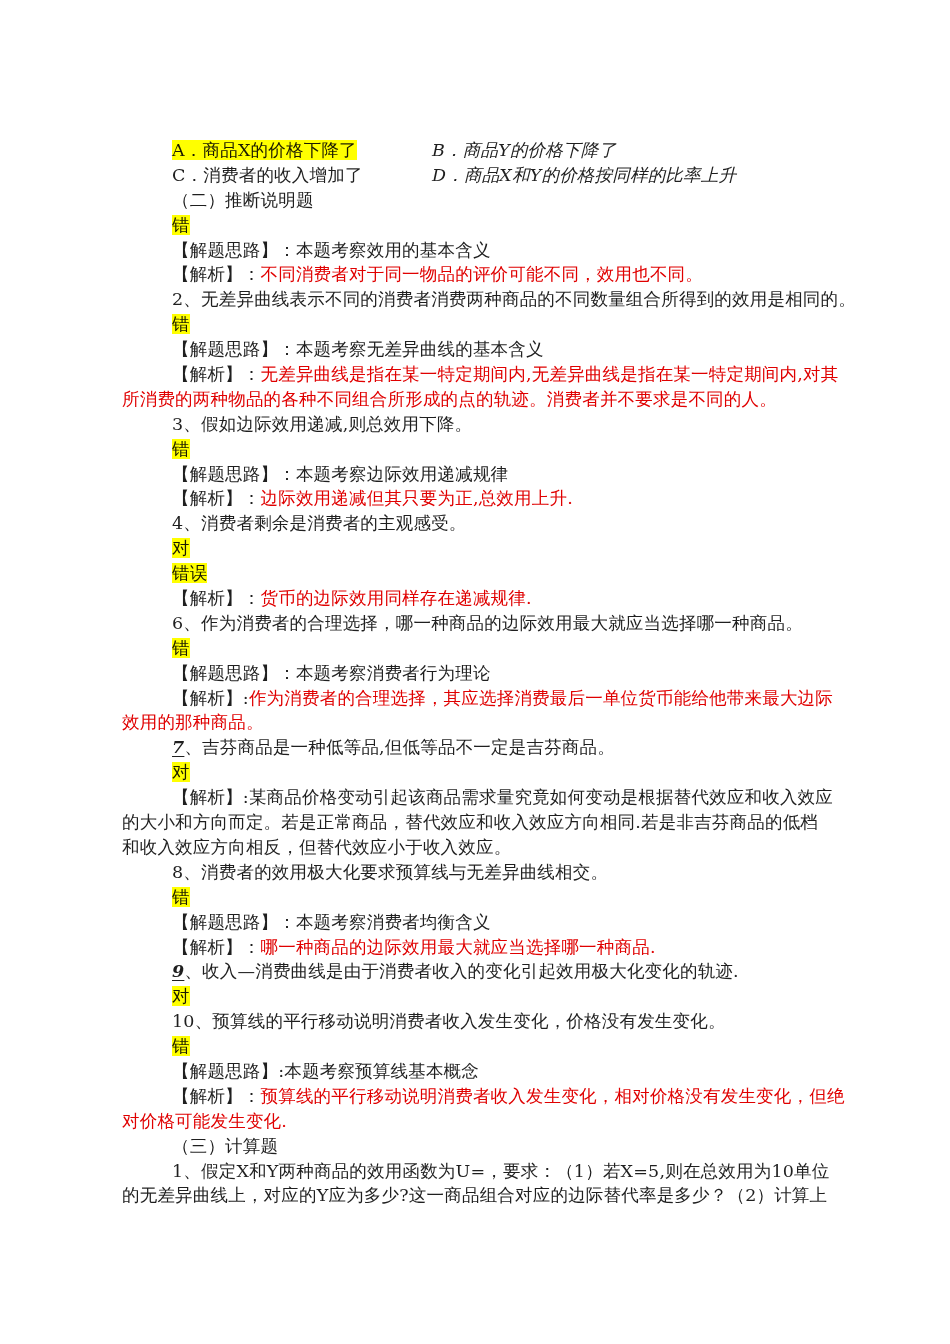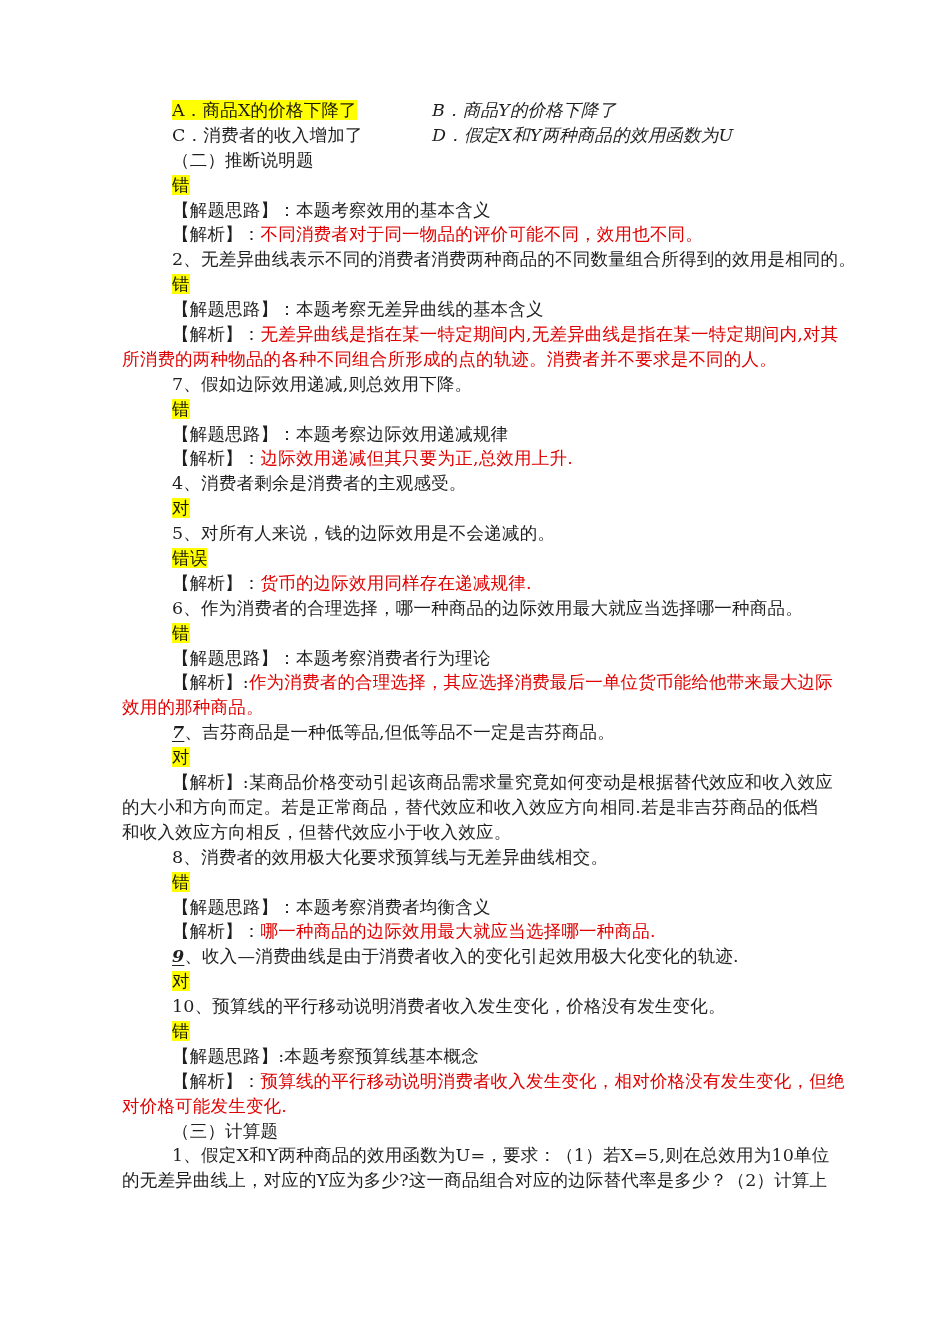--- a/index.html
+++ b/index.html
@@ -11,20 +11,21 @@
     width: 950px;
     height: 1344px;
     position: relative;
     overflow: hidden;
     font-family: "DejaVu Serif", "Liberation Serif", serif;
   }
   .page {
     position: absolute;
     inset: 0;
     background: #ffffff;
+    margin-top: 40px;
   }
   .doc {
     position: absolute;
     left: 122px;
     top: 98px;
     width: 716px;
     font-size: 17.5px;
     line-height: 24.9px;
     color: #1f1f1f;
     letter-spacing: 0.2px;
@@ -53,37 +54,36 @@
     top: 0;
     font-style: italic;
   }
 </style>
 </head>
 <body style="background: rgb(255, 255, 255);">
 
 <div class="page">
   <div class="doc" id="doc-text" style="color: rgb(31, 31, 31);">
       <div class="line ind"><span class="seg-h">A．商品X的价格下降了</span><span class="seg-c2">B．商品Y的价格下降了</span></div>
-      <div class="line ind"><span class="seg-n">C．消费者的收入增加了</span><span class="seg-c2">D．假定X和Y两种商品的效用函数为U</span></div>
+      <div class="line ind"><span class="seg-n">C．消费者的收入增加了</span><span class="seg-c2">D．商品X和Y的价格按同样的比率上升</span></div>
       <div class="line ind"><span class="seg-n">（二）推断说明题</span></div>
       <div class="line ind"><span class="seg-h">错</span></div>
       <div class="line ind"><span class="seg-n">【解题思路】：本题考察效用的基本含义</span></div>
       <div class="line ind"><span class="seg-n">【解析】：</span><span class="seg-r">不同消费者对于同一物品的评价可能不同，效用也不同。</span></div>
       <div class="line ind"><span class="seg-n">2、无差异曲线表示不同的消费者消费两种商品的不同数量组合所得到的效用是相同的。</span></div>
       <div class="line ind"><span class="seg-h">错</span></div>
       <div class="line ind"><span class="seg-n">【解题思路】：本题考察无差异曲线的基本含义</span></div>
       <div class="line ind"><span class="seg-n">【解析】：</span><span class="seg-r">无差异曲线是指在某一特定期间内,无差异曲线是指在某一特定期间内,对其</span></div>
       <div class="line"><span class="seg-r">所消费的两种物品的各种不同组合所形成的点的轨迹。消费者并不要求是不同的人。</span></div>
-      <div class="line ind"><span class="seg-n">7、假如边际效用递减,则总效用下降。</span></div>
+      <div class="line ind"><span class="seg-n">3、假如边际效用递减,则总效用下降。</span></div>
       <div class="line ind"><span class="seg-h">错</span></div>
       <div class="line ind"><span class="seg-n">【解题思路】：本题考察边际效用递减规律</span></div>
       <div class="line ind"><span class="seg-n">【解析】：</span><span class="seg-r">边际效用递减但其只要为正,总效用上升.</span></div>
       <div class="line ind"><span class="seg-n">4、消费者剩余是消费者的主观感受。</span></div>
       <div class="line ind"><span class="seg-h">对</span></div>
-      <div class="line ind"><span class="seg-n">5、对所有人来说，钱的边际效用是不会递减的。</span></div>
       <div class="line ind"><span class="seg-h">错误</span></div>
       <div class="line ind"><span class="seg-n">【解析】：</span><span class="seg-r">货币的边际效用同样存在递减规律.</span></div>
       <div class="line ind"><span class="seg-n">6、作为消费者的合理选择，哪一种商品的边际效用最大就应当选择哪一种商品。</span></div>
       <div class="line ind"><span class="seg-h">错</span></div>
       <div class="line ind"><span class="seg-n">【解题思路】：本题考察消费者行为理论</span></div>
       <div class="line ind"><span class="seg-n">【解析】:</span><span class="seg-r">作为消费者的合理选择，其应选择消费最后一单位货币能给他带来最大边际</span></div>
       <div class="line"><span class="seg-r">效用的那种商品。</span></div>
       <div class="line ind"><span class="seg-q">7</span><span class="seg-n">、吉芬商品是一种低等品,但低等品不一定是吉芬商品。</span></div>
       <div class="line ind"><span class="seg-h">对</span></div>
       <div class="line ind"><span class="seg-n">【解析】:某商品价格变动引起该商品需求量究竟如何变动是根据替代效应和收入效应</span></div>

